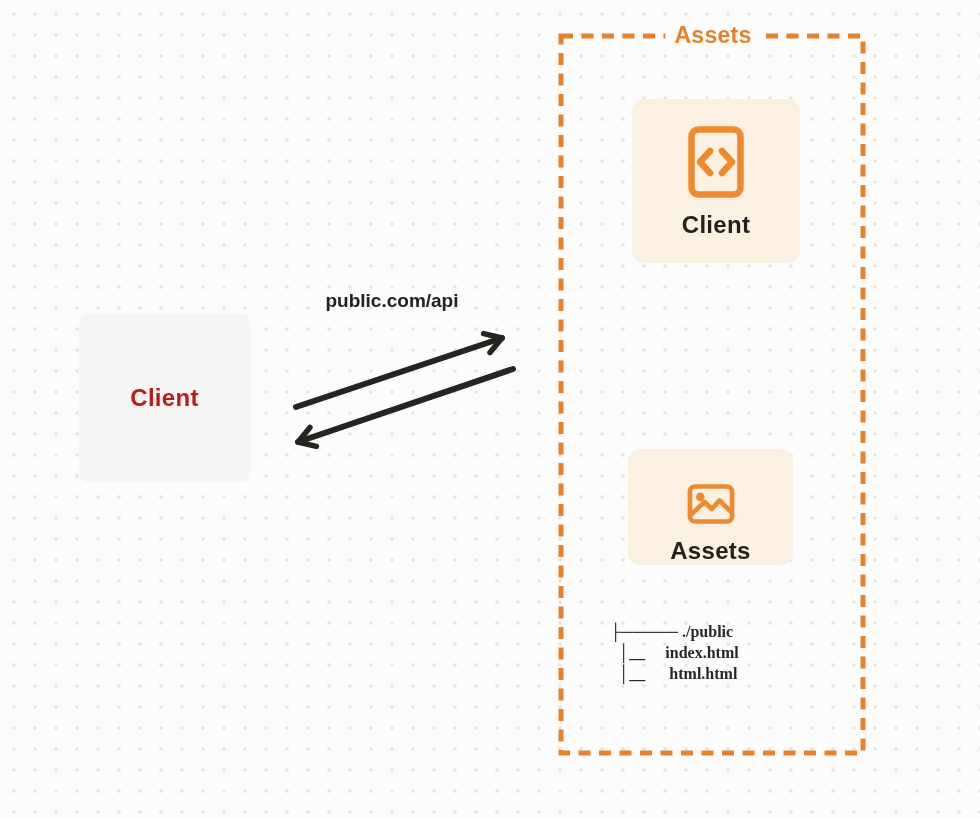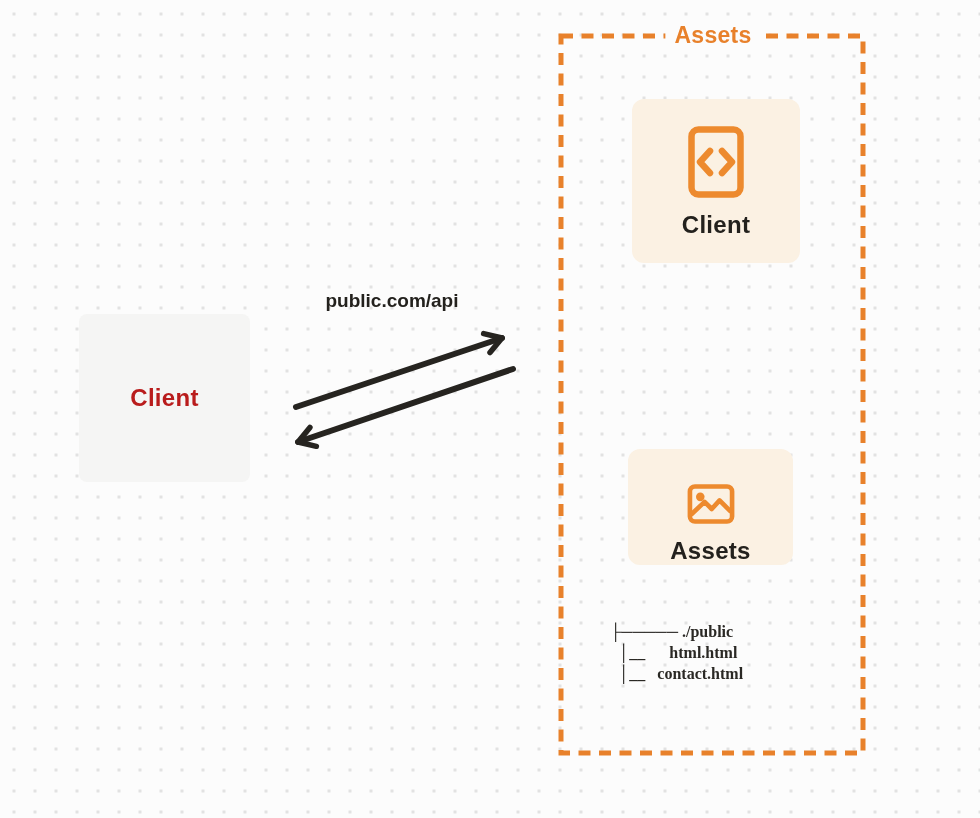--- a/index.html
+++ b/index.html
@@ -142,15 +142,15 @@
 
   <div class="card assets-card">
     <svg class="card-icon" width="66" height="56" viewBox="0 0 66 56" xmlns="http://www.w3.org/2000/svg">
       <rect x="3.5" y="3.5" width="59" height="49" rx="7" fill="none" stroke="#ED8A2E" stroke-width="6.5"></rect>
       <circle cx="18" cy="18" r="6" fill="#ED8A2E"></circle>
       <path d="M6 42 L24 25 L34 35 L45 23 L60 38" fill="none" stroke="#ED8A2E" stroke-width="6.5" stroke-linecap="round" stroke-linejoin="round"></path>
     </svg>
     <span class="card-label">Assets</span>
   </div>
 
-  <pre class="file-tree"><div class="tree-line">├───── ./public</div><div class="tree-line">  │__      html.html</div><div class="tree-line">  │__   contact.html</div></pre>
+  <pre class="file-tree"><div class="tree-line">├───── ./public</div><div class="tree-line">  │__     index.html</div><div class="tree-line">  │__      html.html</div></pre>
 
 </div>
 
 </body></html>

